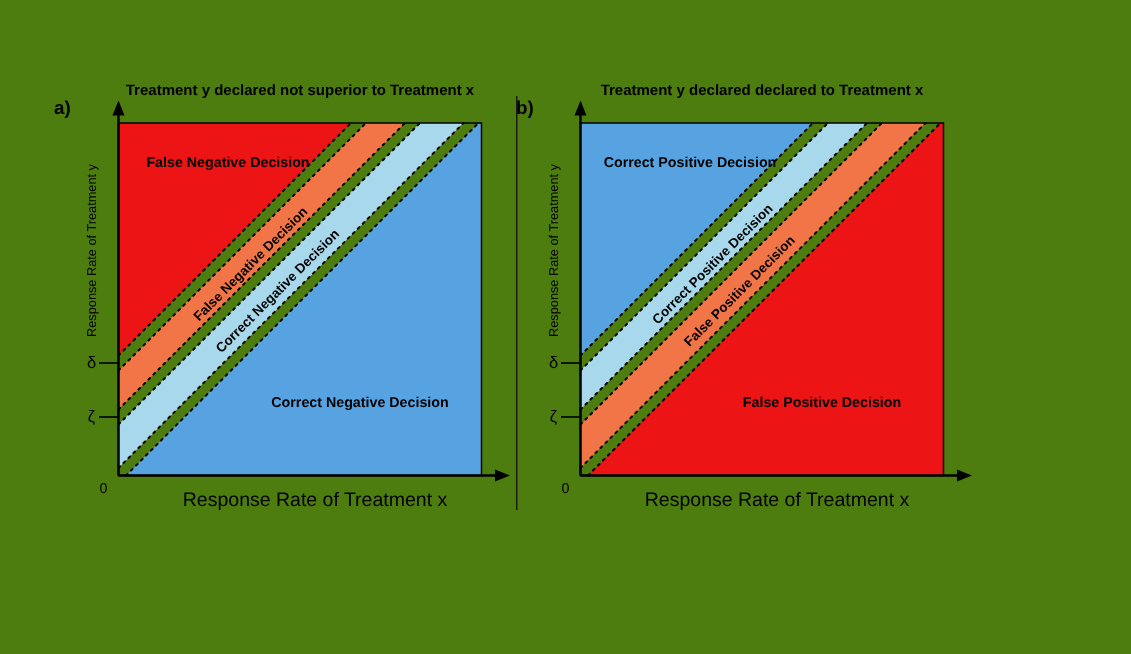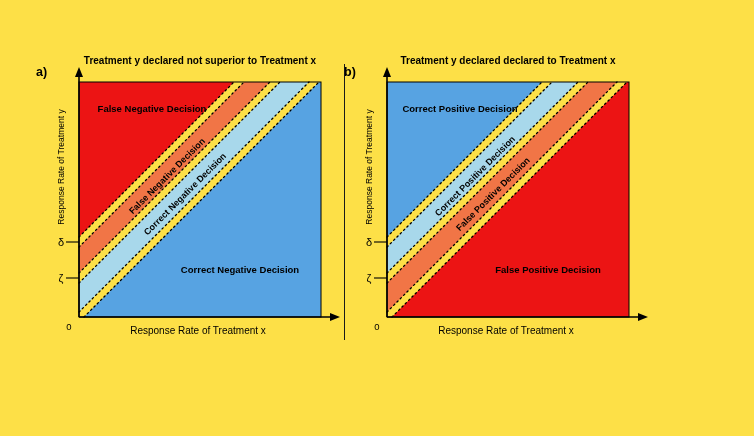--- a/index.html
+++ b/index.html
@@ -1,28 +1,28 @@
 <!DOCTYPE html>
 <html><head>
 <meta charset="utf-8">
 <style>
   html,body{margin:0;padding:0;background:#fff;}
-  .canvas{position:relative;width:754px;height:436px;background:#fde047;overflow:hidden;
+  .canvas{position:relative;width:754px;height:436px;background:#4d7c0f;overflow:hidden;
           font-family:"Liberation Sans",sans-serif;color:#000;}
   .panel{position:absolute;top:55px;width:310px;height:290px;}
   #panel-a{left:34px;}
   #panel-b{left:342px;}
   .divider{position:absolute;left:344px;top:64px;width:1px;height:276px;background:#1a1a1a;}
   .panel-title{position:absolute;left:166px;top:0;transform:translateX(-50%);
                font-size:10px;font-weight:bold;white-space:nowrap;}
   .panel-tag{position:absolute;left:2px;top:10px;font-size:12.5px;font-weight:bold;}
   .y-label{position:absolute;left:27px;top:112px;transform:translate(-50%,-50%) rotate(-90deg);
            font-size:8.5px;white-space:nowrap;}
-  .x-label{position:absolute;left:164px;top:270px;transform:translateX(-50%);
-           font-size:10px;white-space:nowrap;}
+  .x-label{position:absolute;left:176px;top:270px;transform:translateX(-50%);
+           font-size:13px;white-space:nowrap;}
   .tick-label{position:absolute;transform:translate(-50%,-50%);font-size:11px;}
   .tick-delta{left:27px;top:187px;}
   .tick-zeta{left:27px;top:223px;}
   .tick-zero{left:35px;top:271px;font-size:9.5px;}
   .region-label{position:absolute;font-weight:bold;font-size:9.5px;}
   .region-upper{left:118px;top:54px;transform:translate(-50%,-50%);width:122px;
                 text-align:center;line-height:1.4;}
   .region-lower{left:206px;top:214px;transform:translate(-50%,-50%);white-space:nowrap;}
   .band-label{position:absolute;font-weight:bold;font-size:9px;white-space:nowrap;}
   .band-upper{left:133px;top:121px;transform:translate(-50%,-50%) rotate(-45deg);}

